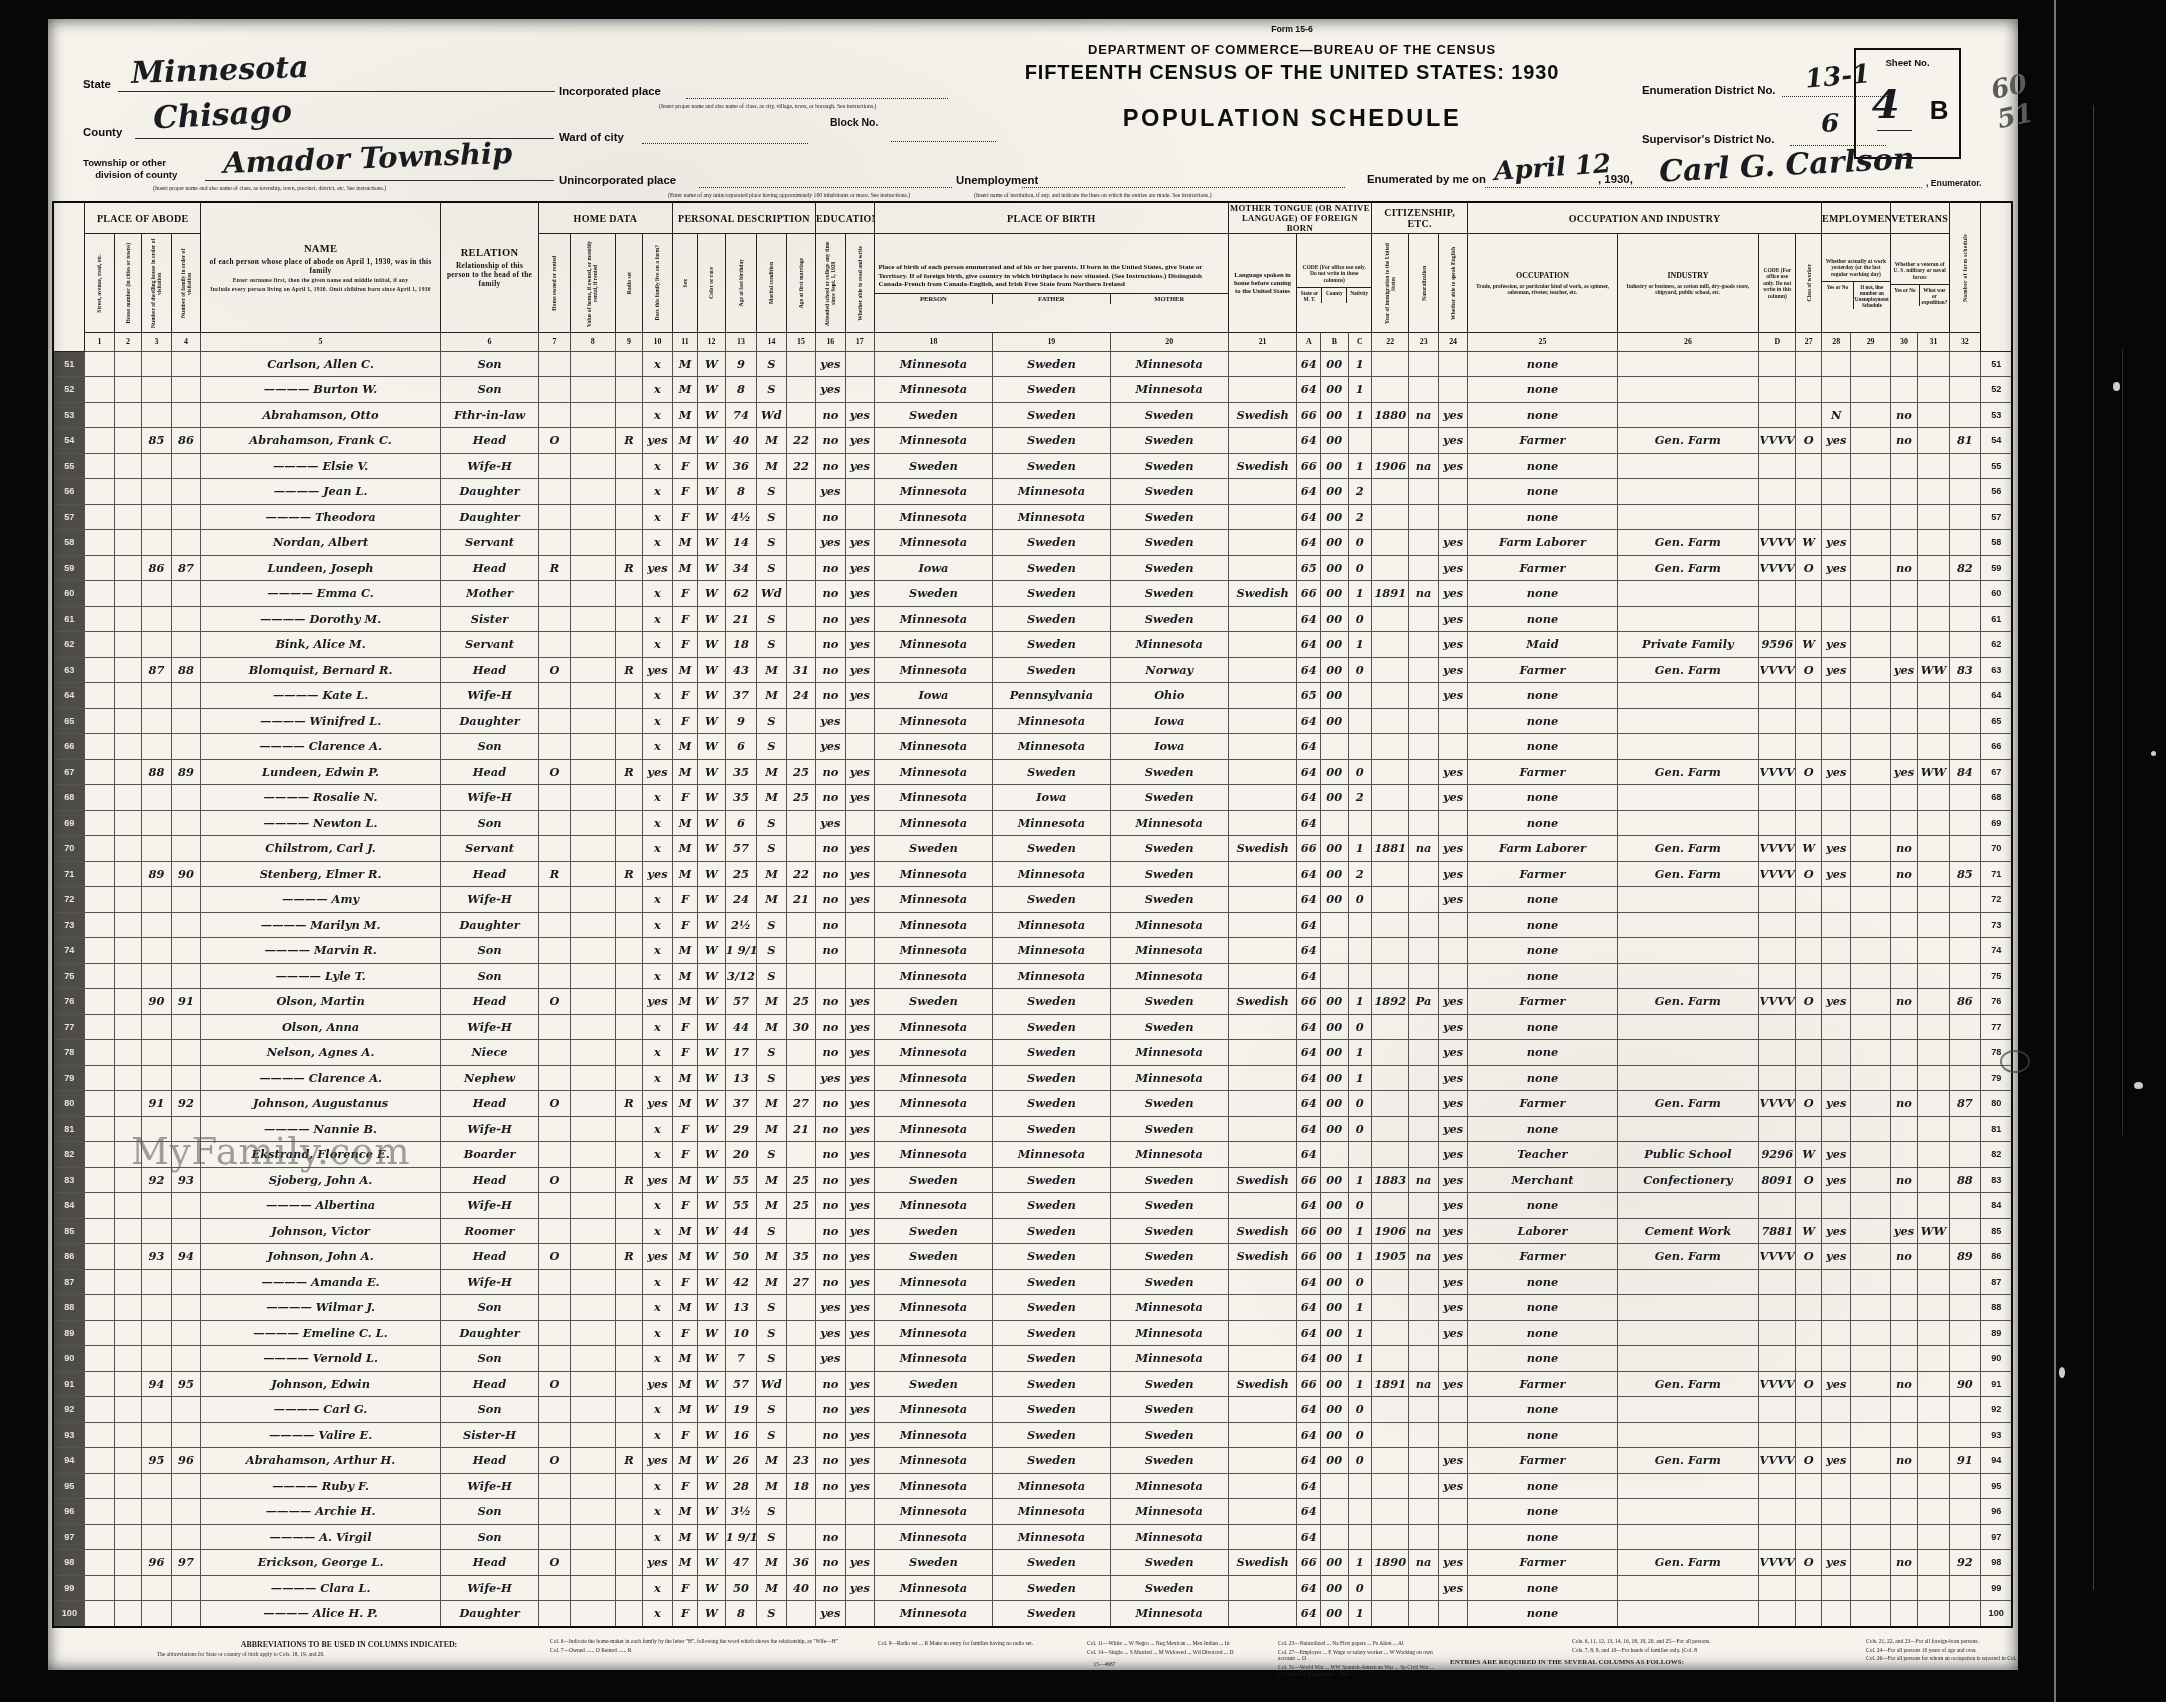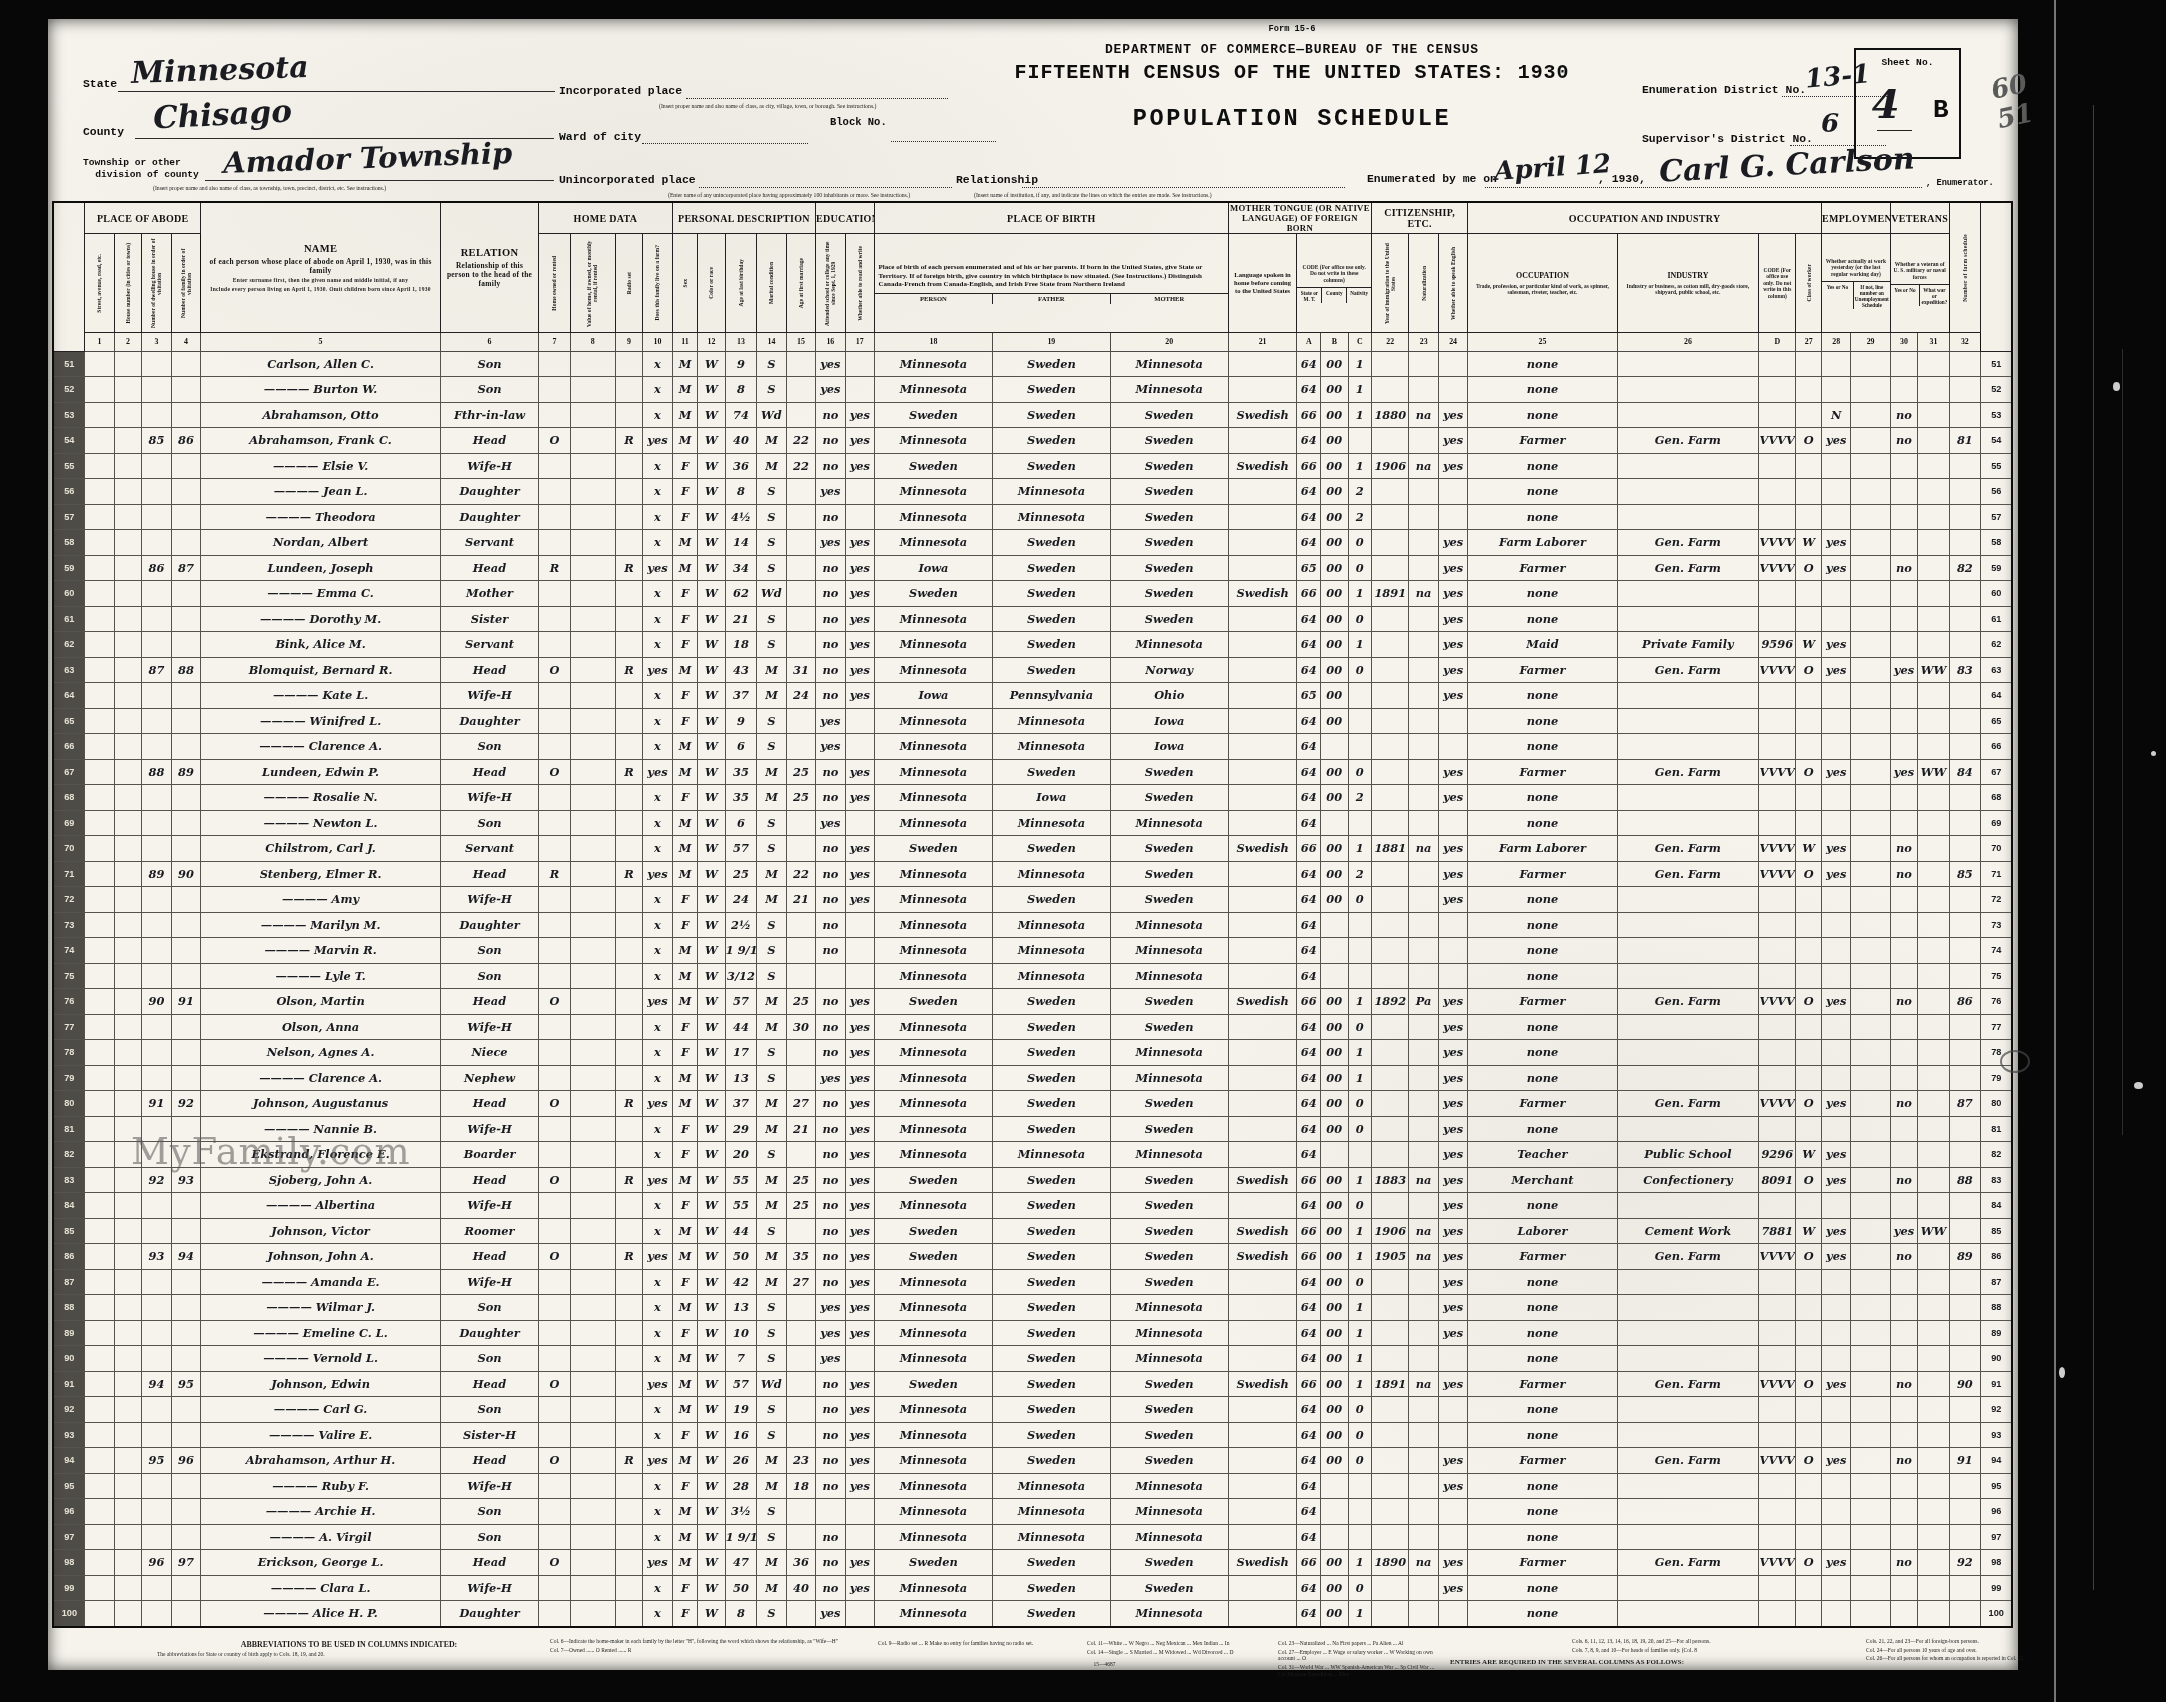--- a/index.html
+++ b/index.html
@@ -10,21 +10,21 @@
   .scratch{position:absolute;background:rgba(255,255,255,.45);}
   .speck{position:absolute;background:rgba(255,255,255,.8);border-radius:50%;}
   
   #sheet{position:absolute;left:48px;top:19px;width:1970px;height:1651px;
          background:
            radial-gradient(1048px 437px at 30% 10%, rgba(120,115,100,.08), transparent 60%),
            radial-gradient(786px 611px at 80% 70%, rgba(110,105,95,.07), transparent 60%),
            #f5f3ec;
          box-shadow:0 0 15.7px rgba(0,0,0,.7) inset;}
   .hw{font-family:"DejaVu Serif",serif;font-style:italic;font-weight:bold;color:#1a1c22;}
-  .printed{font-family:Liberation Mono, monospace;color:#0e0e0e;}
+  .printed{font-family:Liberation Sans, sans-serif;color:#0e0e0e;}
   .abs{position:absolute;}
   .dotted{border-bottom:1.3px dotted #2c2c2c;}
   .solidline{border-bottom:1.3px solid #2c2c2c;}
   .tiny{font-size:5.7px;line-height:1.15;color:#222;}
   .lbl{font-weight:bold;}
   
   #hdr-center{position:absolute;left:825px;top:5.2px;width:838px;text-align:center;}
   .formno{font-size:8.7px;font-weight:bold;}
   .dept{font-size:13px;font-weight:bold;letter-spacing:0.9px;margin-top:7.9px;}
   .census{font-size:20px;font-weight:bold;letter-spacing:0.9px;margin-top:3.5px;}
@@ -119,21 +119,21 @@
 
     <div class="abs printed lbl" style="left:511px;top:112px;font-size:11.4px;">Ward of city</div>
     <div class="abs dotted" style="left:594px;top:124px;width:166px;"></div>
     <div class="abs printed lbl" style="left:782px;top:97px;font-size:10.5px;">Block No.</div>
     <div class="abs dotted" style="left:843px;top:122px;width:105px;"></div>
 
     <div class="abs printed lbl" style="left:511px;top:155px;font-size:11.4px;">Unincorporated place</div>
     <div class="abs dotted" style="left:651px;top:168px;width:253px;"></div>
     <div class="abs tiny" style="left:620px;top:173px;width:288px;">(Enter name of any unincorporated place having approximately 100 inhabitants or more.  See instructions.)</div>
 
-    <div class="abs printed lbl" style="left:908px;top:155px;font-size:11.4px;">Relationship</div>
+    <div class="abs printed lbl" style="left:908px;top:155px;font-size:11.4px;">Unemployment</div>
     <div class="abs dotted" style="left:974px;top:168px;width:323px;"></div>
     <div class="abs tiny" style="left:926px;top:173px;width:367px;">(Insert name of institution, if any, and indicate the lines on which the entries are made.  See instructions.)</div>
 
     <div class="abs printed lbl" style="left:1594px;top:65px;font-size:11.4px;">Enumeration District No.</div>
     <div class="abs hw" style="left:1757px;top:42px;font-size:26px;transform:rotate(-5deg);">13-1</div>
     <div class="abs dotted" style="left:1734px;top:77px;width:105px;"></div>
 
     <div class="abs printed lbl" style="left:1594px;top:114px;font-size:11.4px;">Supervisor's District No.</div>
     <div class="abs hw" style="left:1773px;top:89px;font-size:26px;">6</div>
     <div class="abs dotted" style="left:1742px;top:126px;width:96px;"></div>

